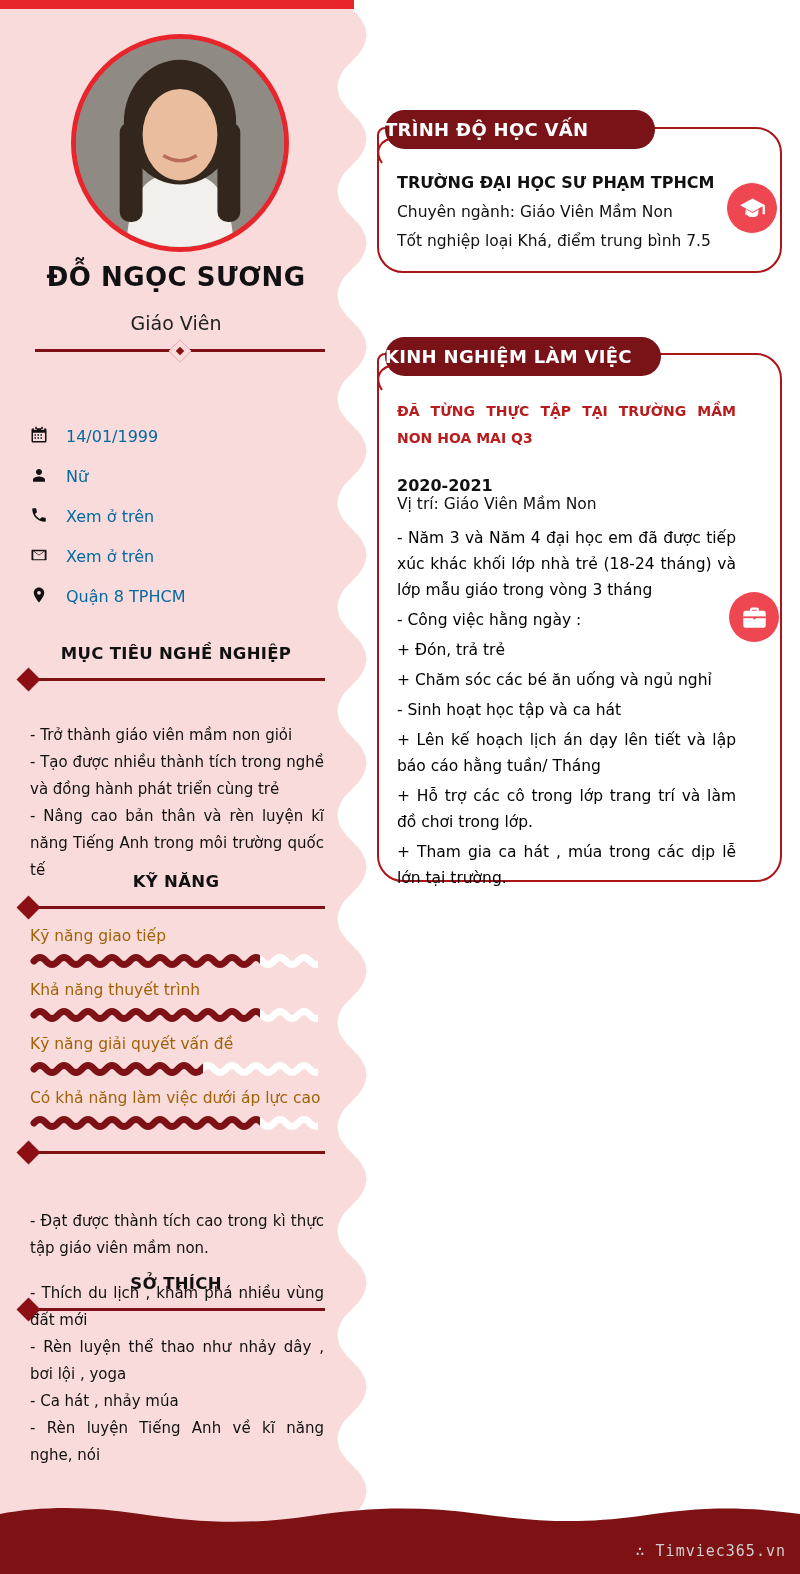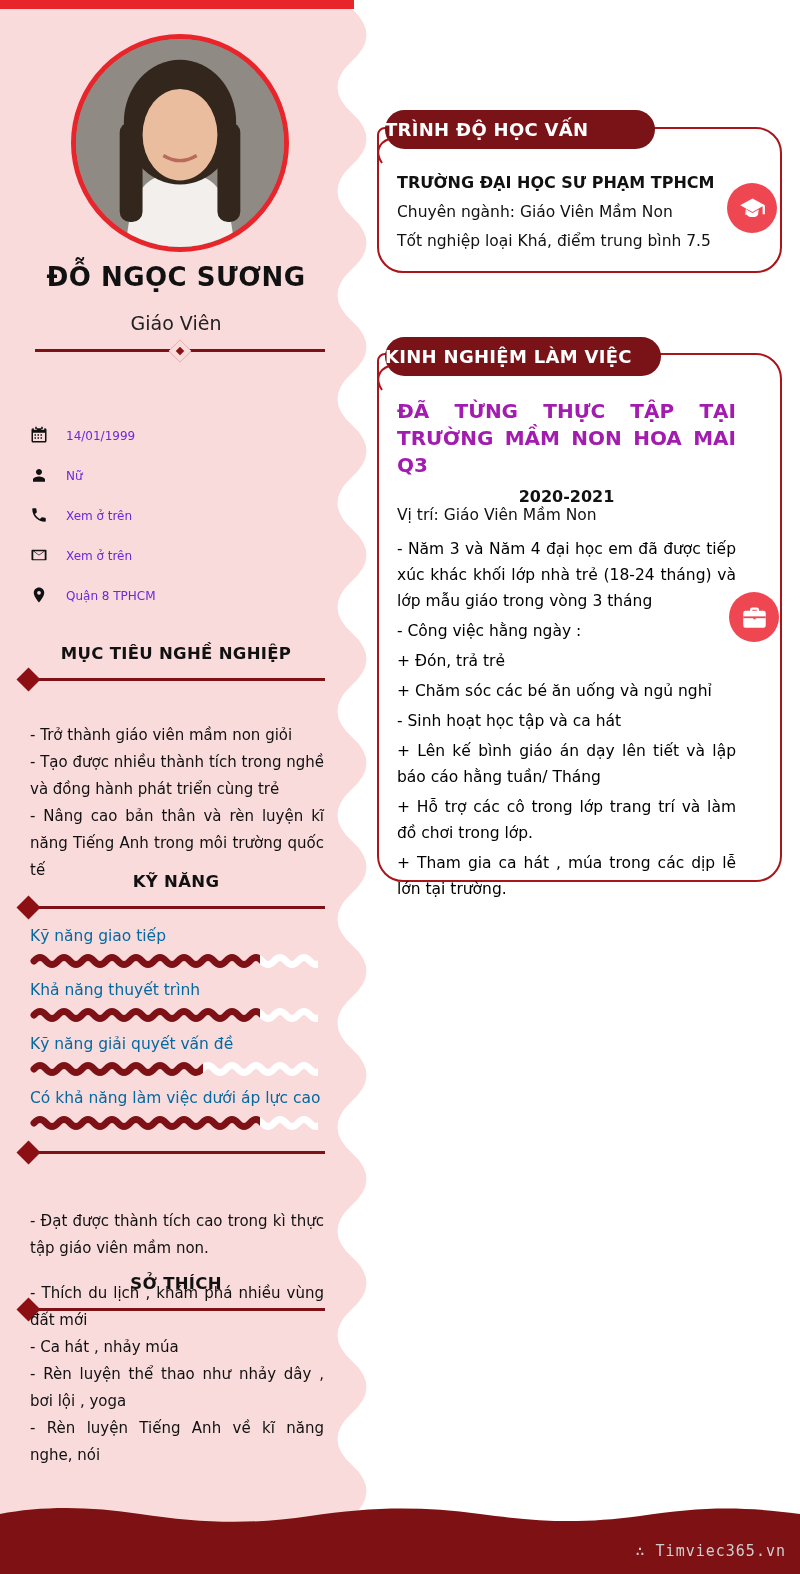--- a/index.html
+++ b/index.html
@@ -21,58 +21,58 @@
   .person-title { position:absolute; left:0; top:312px; width:352px; text-align:center;
     font-size:19px; color:#222; }
   .name-divider { position:absolute; left:35px; top:349px; width:290px; height:3px; background:#7d1115; }
   .name-divider .diamond { position:absolute; left:50%; top:50%; transform:translate(-50%,-50%) rotate(45deg);
     width:16px; height:16px; background:#8c1013; border:5px solid #f9dbdb; }
 
   .contact { position:absolute; left:30px; top:416px; width:292px; }
   .contact-row { display:flex; align-items:center; height:40px; }
   .contact-row .cicon { width:20px; height:20px; margin-right:16px; flex:0 0 auto; }
   .contact-row .cicon svg { width:18px; height:18px; fill:#111; display:block; }
-  .contact-row span { font-size:12px; color:#6d28d9;text-align:center; }
+  .contact-row span { font-size:16px; color:#0369a1;text-align:center; }
 
   .sec-head { position:absolute; left:0; width:352px; }
   .sec-head .sec-title { text-align:center; font-size:16.5px; font-weight:bold; color:#111; margin-bottom:7px; letter-spacing:.3px; }
   .sec-head .sec-rule { position:relative; height:20px; }
   .sec-head .sec-rule .line { position:absolute; left:30px; right:27px; top:8px; height:3px; background:#7d1115; }
   .sec-head .sec-rule .diamond { position:absolute; left:20px; top:1px; width:17px; height:17px;
     background:#8c1013; transform:rotate(45deg); }
 
   .side-text { position:absolute; left:30px; width:294px; font-size:15px; line-height:27px;
     color:#111; text-align:justify; }
   .side-text p { margin:0; }
 
   .skills { position:absolute; left:30px; top:926px; width:294px; }
   .skill { margin-bottom:11px; }
-  .skill-label { font-size:15.5px; color:#0369a1; line-height:21px; margin-bottom:6px; }
+  .skill-label { font-size:15.5px; color:#a16207; line-height:21px; margin-bottom:6px; }
   .skill-bar { height:16px; }
 
   
   .pill { position:absolute; height:39px; background:#7a1318; border-radius:20px;
     display:flex; align-items:center; justify-content:flex-start; z-index:3; }
   .pill span { color:#fff; font-weight:bold; font-size:18px; letter-spacing:.3px; }
   .pill .tail { position:absolute; left:-12px; bottom:-16px; width:20px; height:28px; }
   .pill .tail svg { display:block; }
 
   .card { position:absolute; left:377px; width:405px; background:#fff;
     border:2px solid #aa1519; border-radius:8px 26px 26px 26px; z-index:1; }
   .card-inner { padding:0 44px 0 18px; }
 
   .edu-card { top:127px; height:146px; }
   .edu-card .card-inner { padding-top:44px; }
   .school { font-size:16px; font-weight:bold; color:#111; margin-bottom:11px; }
   .edu-line { font-size:15.5px; color:#111; margin-bottom:11px; }
 
   .exp-card { top:353px; height:529px; }
   .exp-card .card-inner { padding-top:43px; }
-  .exp-title { font-size:20px; font-weight:bold; color:#a21caf; line-height:27px; text-align:justify; }
-  .exp-period { font-size:16px; font-weight:bold; color:#111; text-align:center; margin-top:8px; }
+  .exp-title { font-size:14px; font-weight:bold; color:#b91c1c; line-height:27px; text-align:justify; }
+  .exp-period { font-size:16px; font-weight:bold; color:#111; text-align:left; margin-top:24px; }
   .exp-pos { font-size:15.5px; color:#111; margin-top:0; }
   .exp-details { margin-top:12px; font-size:15.5px; color:#000000; line-height:26px; text-align:justify; }
   .exp-details p { margin:0 0 4px 0; }
 
   .round-icon { position:absolute; width:50px; height:50px; border-radius:50%;
     background:#ef4752; display:flex; align-items:center; justify-content:center; z-index:4; }
   .round-icon svg { width:27px; height:27px; fill:#ffffff; display:block; }
   .icon-grad { left:727px; top:183px; }
   .icon-brief { left:729px; top:592px; }
 
@@ -240,22 +240,22 @@
 
     <div class="sec-head" style="top:1274px">
       <div class="sec-title">SỞ THÍCH</div>
       <div class="sec-rule">
           <div class="line"></div>
           <div class="diamond"></div>
         </div>
     </div>
     <div class="side-text" style="top:1280px">
       <p>- Thích du lịch , khám phá nhiều vùng đất mới</p>
+      <p>- Rèn luyện thể thao như nhảy dây , bơi lội , yoga</p>
       <p>- Ca hát , nhảy múa</p>
-      <p>- Rèn luyện thể thao như nhảy dây , bơi lội , yoga</p>
       <p>- Rèn luyện Tiếng Anh về kĩ năng nghe, nói</p>
     </div>
   </div>
 
   <div class="pill" style="left:385px; top:110px; width:270px;">
     <span>TRÌNH ĐỘ HỌC VẤN</span>
     <span class="tail">
       <svg width="20" height="28" viewBox="0 0 20 28">
           <path d="M16,2 C5,6 2,16 9,26" stroke="#aa1519" stroke-width="2" fill="none"></path>
         </svg>
@@ -287,21 +287,21 @@
     <div class="card-inner">
       <div class="exp-title">ĐÃ TỪNG THỰC TẬP TẠI TRƯỜNG MẦM NON HOA MAI Q3</div>
       <div class="exp-period">2020-2021</div>
       <div class="exp-pos">Vị trí: Giáo Viên Mầm Non</div>
       <div class="exp-details">
         <p>- Năm 3 và Năm 4 đại học em đã được tiếp xúc khác khối lớp nhà trẻ (18-24 tháng) và lớp mẫu giáo trong vòng 3 tháng</p>
         <p>- Công việc hằng ngày :</p>
         <p>+ Đón, trả trẻ</p>
         <p>+ Chăm sóc các bé ăn uống và ngủ nghỉ</p>
         <p>- Sinh hoạt học tập và ca hát</p>
-        <p>+ Lên kế bình giáo án dạy lên tiết và lập báo cáo hằng tuần/ Tháng</p>
+        <p>+ Lên kế hoạch lịch án dạy lên tiết và lập báo cáo hằng tuần/ Tháng</p>
         <p>+ Hỗ trợ các cô trong lớp trang trí và làm đồ chơi trong lớp.</p>
         <p>+ Tham gia ca hát , múa trong các dịp lễ lớn tại trường.</p>
       </div>
     </div>
   </div>
   <div class="round-icon icon-brief">
     <svg viewBox="0 0 24 24">
         <path d="M10 3h4a2 2 0 0 1 2 2v1h4a2 2 0 0 1 2 2v11a2 2 0 0 1-2 2H4a2 2 0 0 1-2-2V8a2 2 0 0 1 2-2h4V5a2 2 0 0 1 2-2zm0 3h4V5h-4v1zm1 6v1.5h2V12h-2z"></path>
         <path d="M2 11h20v1.6H2z" fill="#ef4752"></path>
       </svg>

